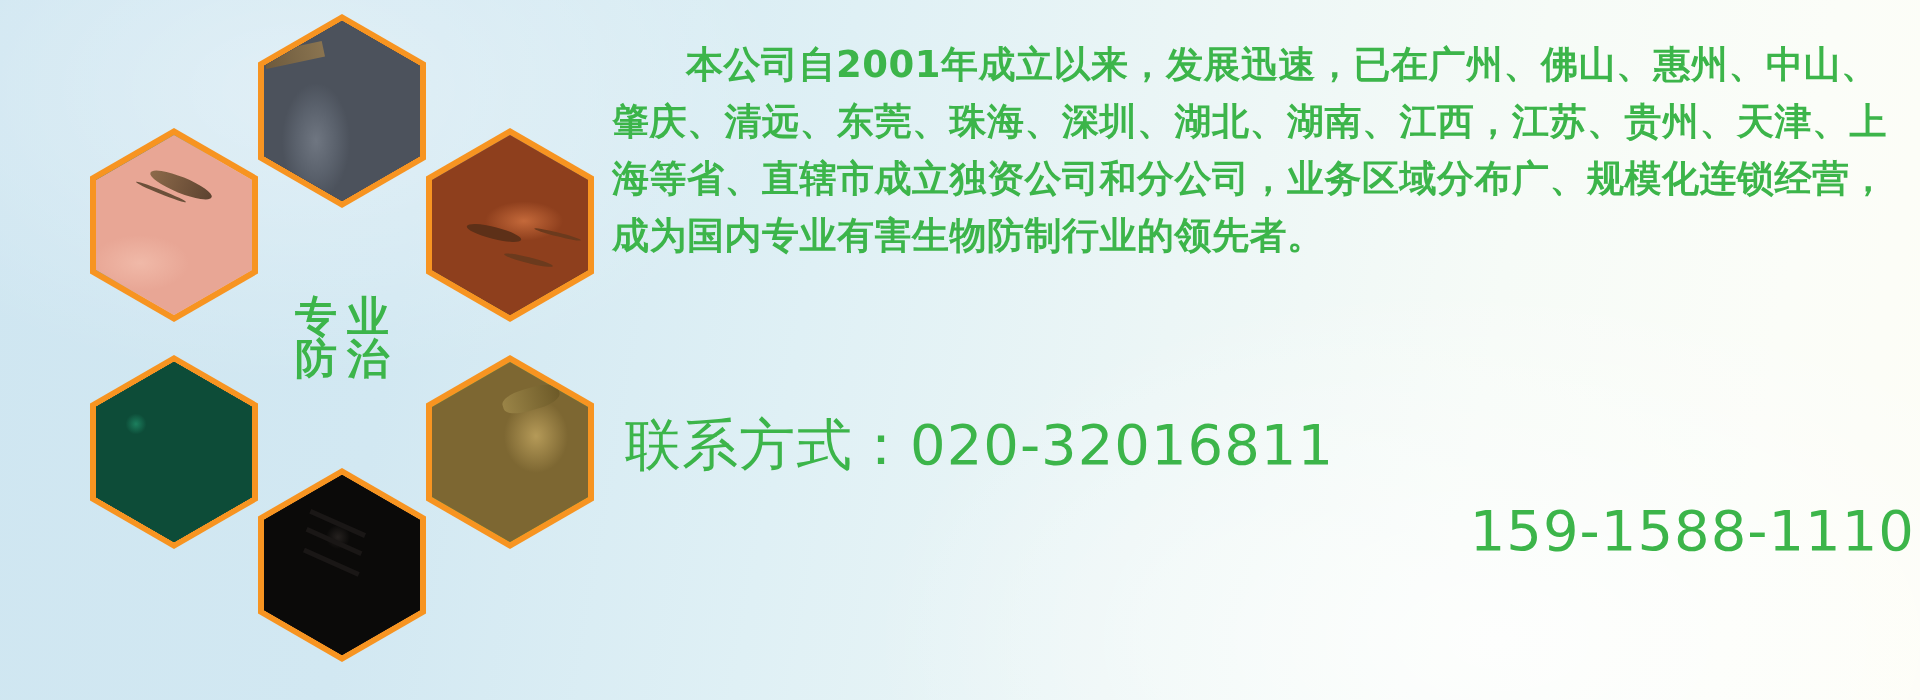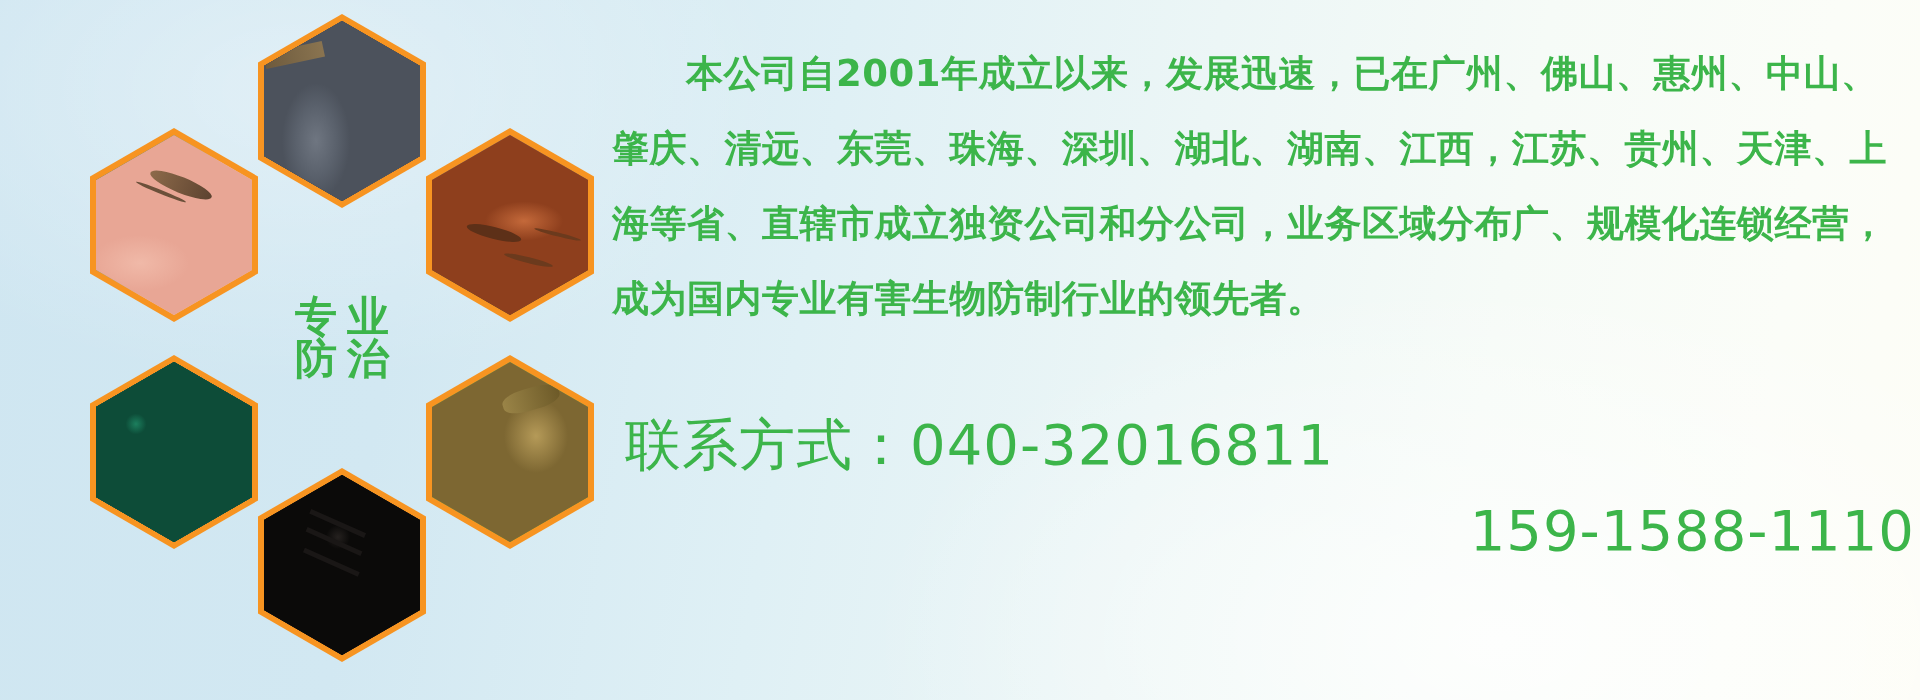--- a/index.html
+++ b/index.html
@@ -93,21 +93,21 @@
       radial-gradient(circle 15px at 74px 62px,#25211f,#0b0a09 80%),
       radial-gradient(ellipse 19px 14px at 98px 88px,#2a2624,#0d0c0b 80%),
       radial-gradient(circle 11px at 58px 48px,#221e1c,#0a0909 80%),
       linear-gradient(155deg,#c9a877 0%,#b2905e 35%,#9a7a4c 65%,#c2a271 100%);}
   .art.ant::after{content:"";position:absolute;left:40px;top:64px;width:60px;height:5px;background:#1a1716;
       transform:rotate(24deg);box-shadow:6px 20px 0 0 #1a1716, -4px -18px 0 0 #1a1716;}
 
   
   #copy{position:absolute;left:612px;top:36px;width:1290px;}
   #about-paragraph{
-    color:#3cb54a;font-size:37px;line-height:75px;font-weight:700;
+    color:#3cb54a;font-size:37px;line-height:57px;font-weight:700;
     text-indent:74px;letter-spacing:.5px;margin:0;
     font-family:"DejaVu Sans","Liberation Sans",sans-serif;
     word-break:break-all;
   }
   #contact-block{position:absolute;left:625px;top:402px;width:1290px;}
   #contact-line-1{
     color:#3cb54a;font-size:56px;line-height:86px;font-weight:500;letter-spacing:1px;
     font-family:"DejaVu Sans","Liberation Sans",sans-serif;white-space:nowrap;
   }
   #contact-line-2{
@@ -164,16 +164,16 @@
       <span>专业</span>
       <span>防治</span>
     </div>
   </div>
 
   <div id="copy">
     <p id="about-paragraph">本公司自2001年成立以来，发展迅速，已在广州、佛山、惠州、中山、肇庆、清远、东莞、珠海、深圳、湖北、湖南、江西，江苏、贵州、天津、上海等省、直辖市成立独资公司和分公司，业务区域分布广、规模化连锁经营，成为国内专业有害生物防制行业的领先者。</p>
   </div>
 
   <div id="contact-block">
-    <div id="contact-line-1">联系方式：040-32016811</div>
+    <div id="contact-line-1">联系方式：020-32016811</div>
     <div id="contact-line-2">159-1588-1110</div>
   </div>
 </div>
 
 </body></html>

